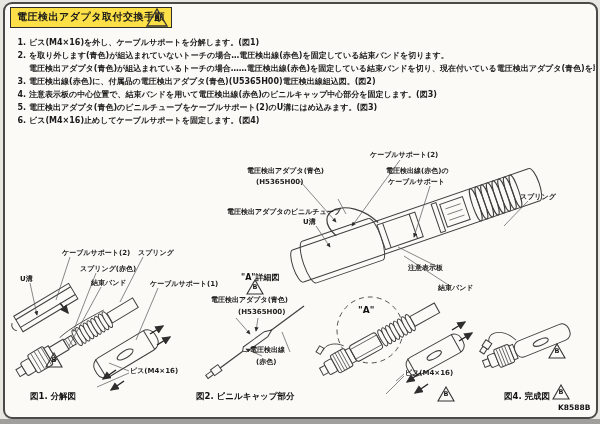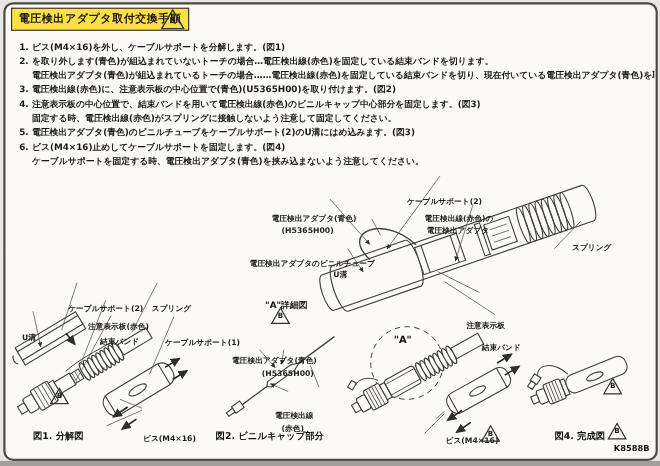--- a/index.html
+++ b/index.html
@@ -16,21 +16,21 @@
   .title-box{
     position:absolute;left:10px;top:7px;padding:2px 6px 3px 6px;
     border:1.4px solid #2d2d2b;background:#fde047;
     font-size:10px;font-weight:bold;white-space:nowrap;letter-spacing:.5px;
   }
   .ins-wrap{position:absolute;left:13px;top:36px;width:582px;}
   .ins{display:flex;height:13px;line-height:13px;font-size:8px;font-weight:bold;
        white-space:nowrap;overflow:hidden;}
   .ins .n{width:13px;flex:0 0 13px;text-align:right;margin-right:3px;}
   .ins .t{flex:1;overflow:hidden;}
-  .lbl{position:absolute;font-size:7px;line-height:8.5px;font-weight:bold;color:#1d1d1b;white-space:nowrap;margin-top:28px;}
+  .lbl{position:absolute;font-size:7px;line-height:8.5px;font-weight:bold;color:#1d1d1b;white-space:nowrap;}
   .cap{position:absolute;font-size:8.5px;font-weight:bold;color:#111;white-space:nowrap;}
   .docnum{position:absolute;font-size:7.5px;font-weight:bold;color:#111;text-align:center;}
   .tri{position:absolute;width:18px;height:16px;}
   .tri svg{position:absolute;left:0;top:0;}
   .tri .L{position:absolute;left:0;right:0;top:5px;text-align:center;
           font-size:6.5px;font-weight:bold;line-height:1;}
   .tri.big{width:22px;height:19px;}
   .tri.big .L{top:7px;font-size:7.5px;}
   .art{position:absolute;left:0;top:0;}
 </style>
@@ -224,68 +224,60 @@
   <div class="ins">
       <span class="n">2.</span>
       <span class="t">を取り外します(青色)が組込まれていないトーチの場合…電圧検出線(赤色)を固定している結束バンドを切ります。</span>
     </div>
   <div class="ins">
       <span class="n"></span>
       <span class="t">電圧検出アダプタ(青色)が組込まれているトーチの場合……電圧検出線(赤色)を固定している結束バンドを切り、現在付いている電圧検出アダプタ(青色)を取り外します。</span>
     </div>
   <div class="ins">
       <span class="n">3.</span>
-      <span class="t">電圧検出線(赤色)に、注意表示板の中心位置で(青色)(U5365H00)を取り付けます。(図2)</span>
+      <span class="t">電圧検出線(赤色)に、付属品の電圧検出アダプタ(青色)(U5365H00)電圧検出線組込図。(図2)</span>
     </div>
   <div class="ins">
       <span class="n">4.</span>
       <span class="t">注意表示板の中心位置で、結束バンドを用いて電圧検出線(赤色)のビニルキャップ中心部分を固定します。(図3)</span>
     </div>
   <div class="ins">
-      <span class="n"></span>
-      <span class="t">固定する時、電圧検出線(赤色)がスプリングに接触しないよう注意して固定してください。</span>
-    </div>
-  <div class="ins">
       <span class="n">5.</span>
       <span class="t">電圧検出アダプタ(青色)のビニルチューブをケーブルサポート(2)のU溝にはめ込みます。(図3)</span>
     </div>
   <div class="ins">
       <span class="n">6.</span>
       <span class="t">ビス(M4×16)止めしてケーブルサポートを固定します。(図4)</span>
     </div>
-  <div class="ins">
-      <span class="n"></span>
-      <span class="t">ケーブルサポートを固定する時、電圧検出アダプタ(青色)を挟み込まないよう注意してください。</span>
-    </div>
 </div>
 
 <div class="lbl" style="left:62px;top:249px;">ケーブルサポート(2)</div>
 <div class="lbl" style="left:138px;top:249px;">スプリング</div>
-<div class="lbl" style="left:80px;top:265px;">注意表示板(赤色)</div>
+<div class="lbl" style="left:80px;top:265px;">スプリング(赤色)</div>
 <div class="lbl" style="left:91px;top:279px;">結束バンド</div>
 <div class="lbl" style="left:20px;top:275px;">U溝</div>
 <div class="lbl" style="left:150px;top:280px;">ケーブルサポート(1)</div>
 <div class="lbl" style="left:130px;top:367px;">ビス(M4×16)</div>
 <div class="tri" style="left:45px;top:352px;">
   <svg width="18" height="16" viewBox="0 0 18 16">
       <path d="M9 1 L17 15 H1 Z" fill="none" stroke="#333" stroke-width="1.1"></path>
     </svg>
   <span class="L">B</span>
 </div>
 <div class="cap" style="left:30px;top:391px;text-align:center;">図1. 分解図</div>
 
 <div class="lbl" style="left:370px;top:151px;">ケーブルサポート(2)</div>
 <div class="lbl" style="left:247px;top:167px;">電圧検出アダプタ(青色)</div>
 <div class="lbl" style="left:256px;top:178px;">(H5365H00)</div>
 <div class="lbl" style="left:386px;top:167px;">電圧検出線(赤色)の</div>
-<div class="lbl" style="left:388px;top:178px;">電圧検出アダプタ</div>
+<div class="lbl" style="left:388px;top:178px;">ケーブルサポート</div>
 <div class="lbl" style="left:227px;top:208px;">電圧検出アダプタのビニルチューブ</div>
 <div class="lbl" style="left:520px;top:193px;">スプリング</div>
 <div class="lbl" style="left:303px;top:218px;">U溝</div>
-<div class="lbl" style="left:424px;top:264px;font-family:Liberation Serif, serif;">注意表示板</div>
+<div class="lbl" style="left:408px;top:264px;font-family:Liberation Serif, serif;">注意表示板</div>
 <div class="lbl" style="left:438px;top:284px;">結束バンド</div>
 <div class="cap" style="left:241px;top:272px;font-size:8px;">"A"詳細図</div>
 
 <div class="tri" style="left:246px;top:279px;">
   <svg width="18" height="16" viewBox="0 0 18 16">
       <path d="M9 1 L17 15 H1 Z" fill="none" stroke="#333" stroke-width="1.1"></path>
     </svg>
   <span class="L">B</span>
 </div>
 <div class="lbl" style="left:211px;top:296px;">電圧検出アダプタ(青色)</div>

